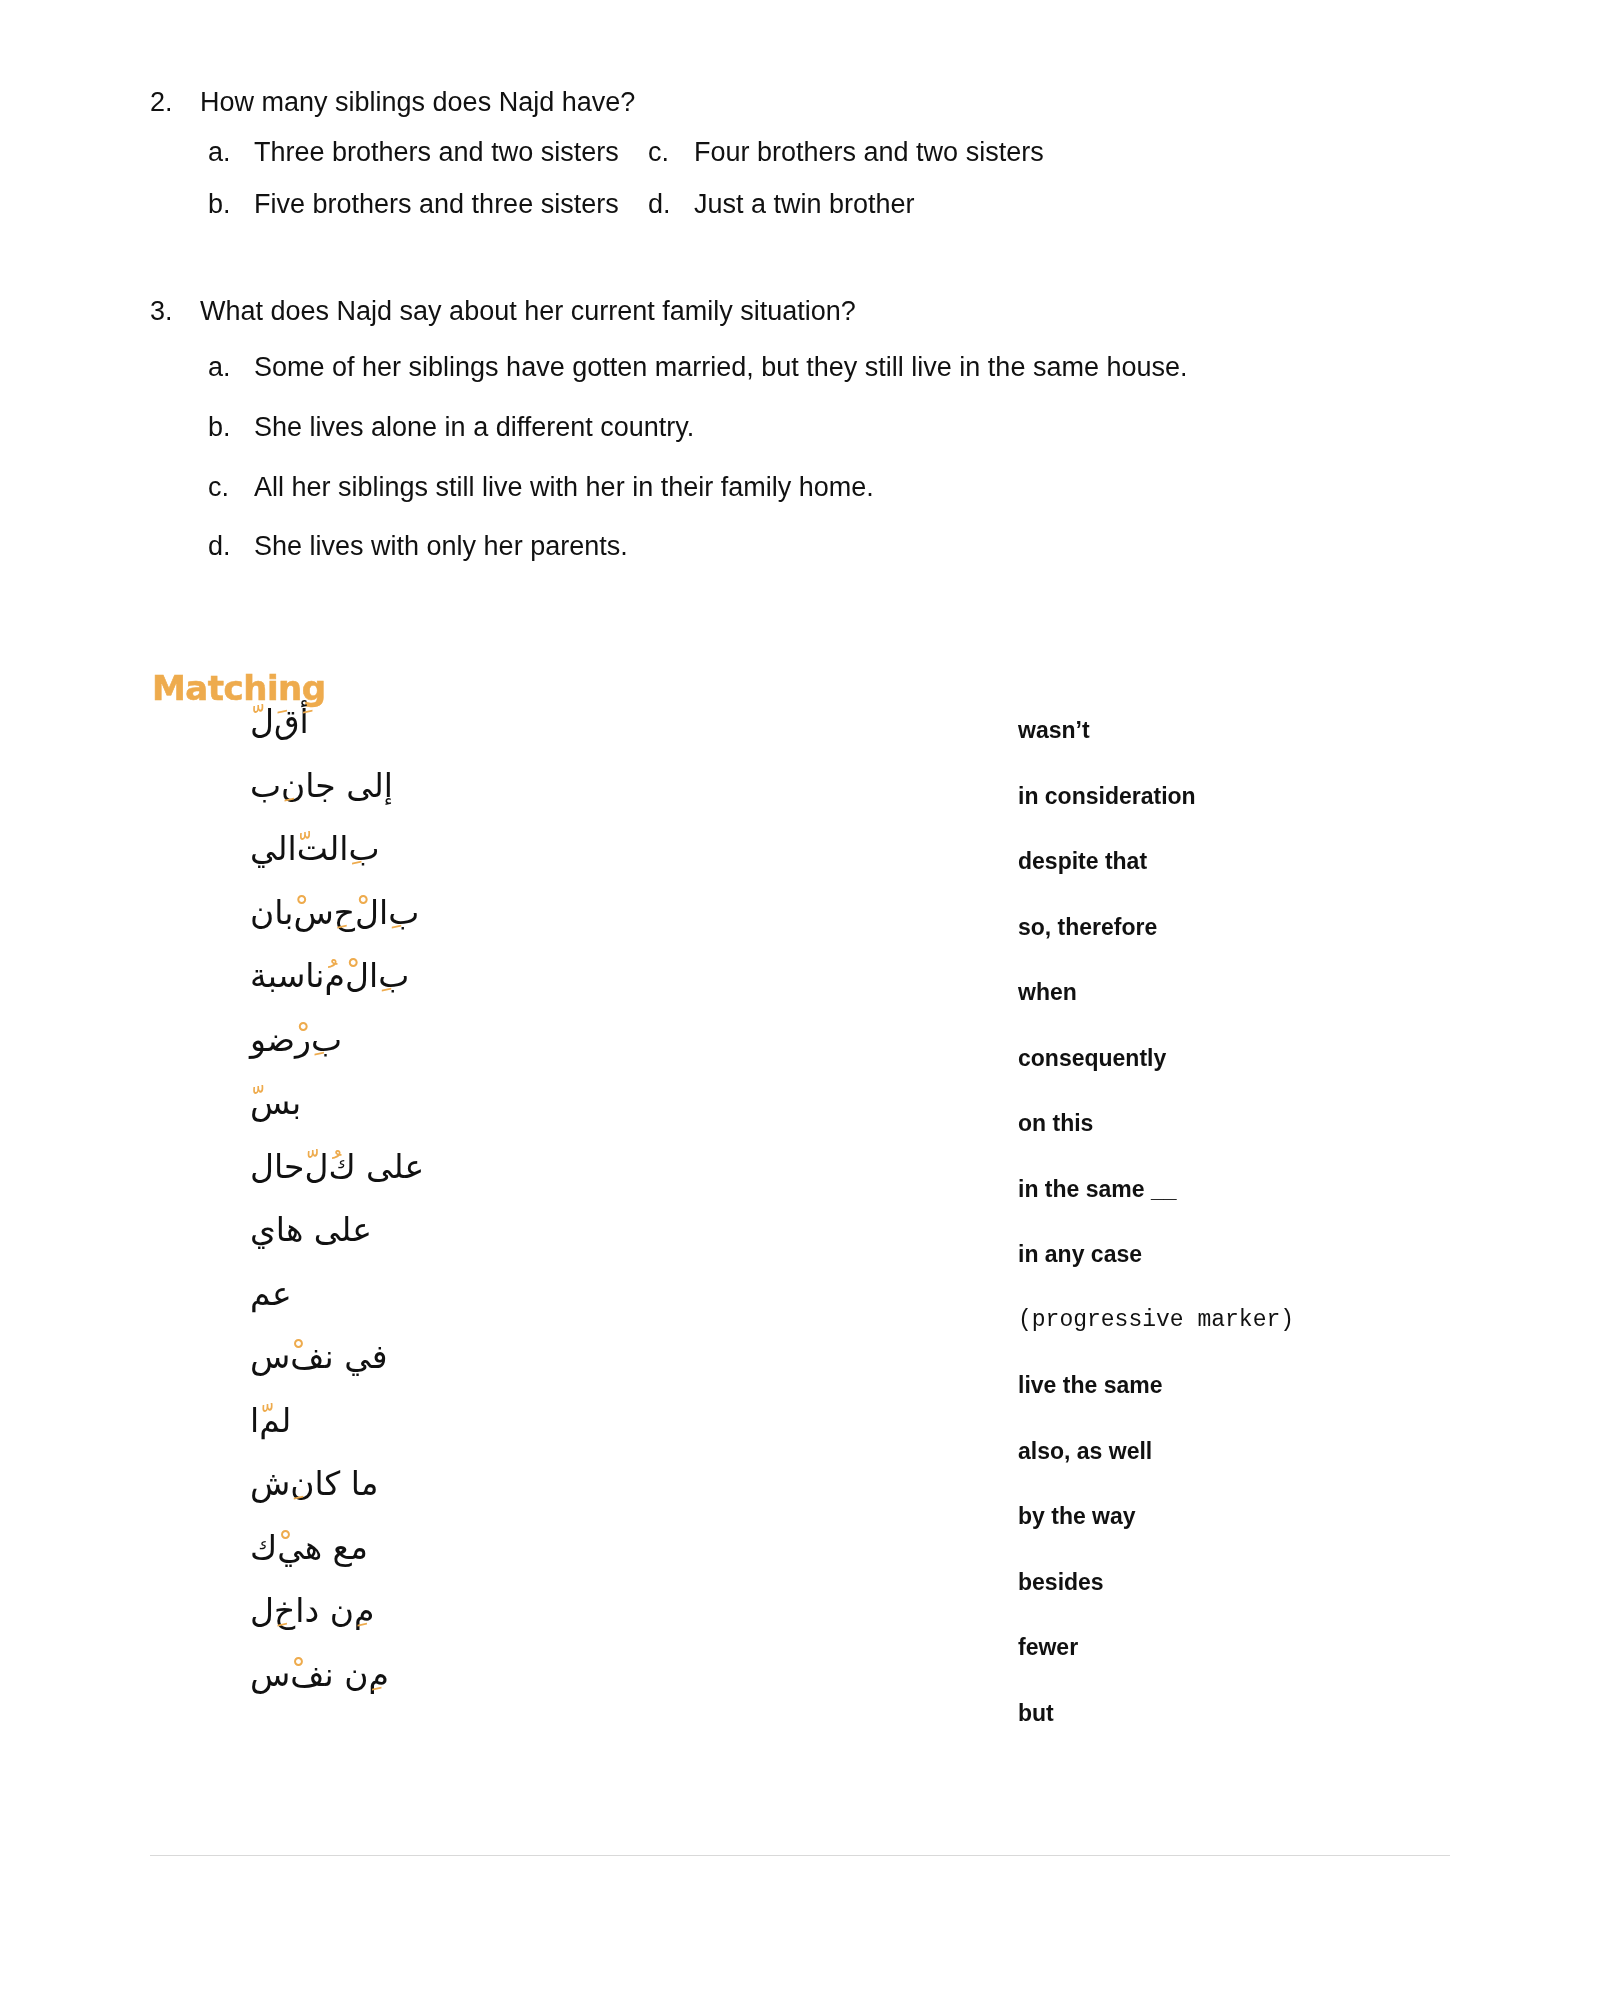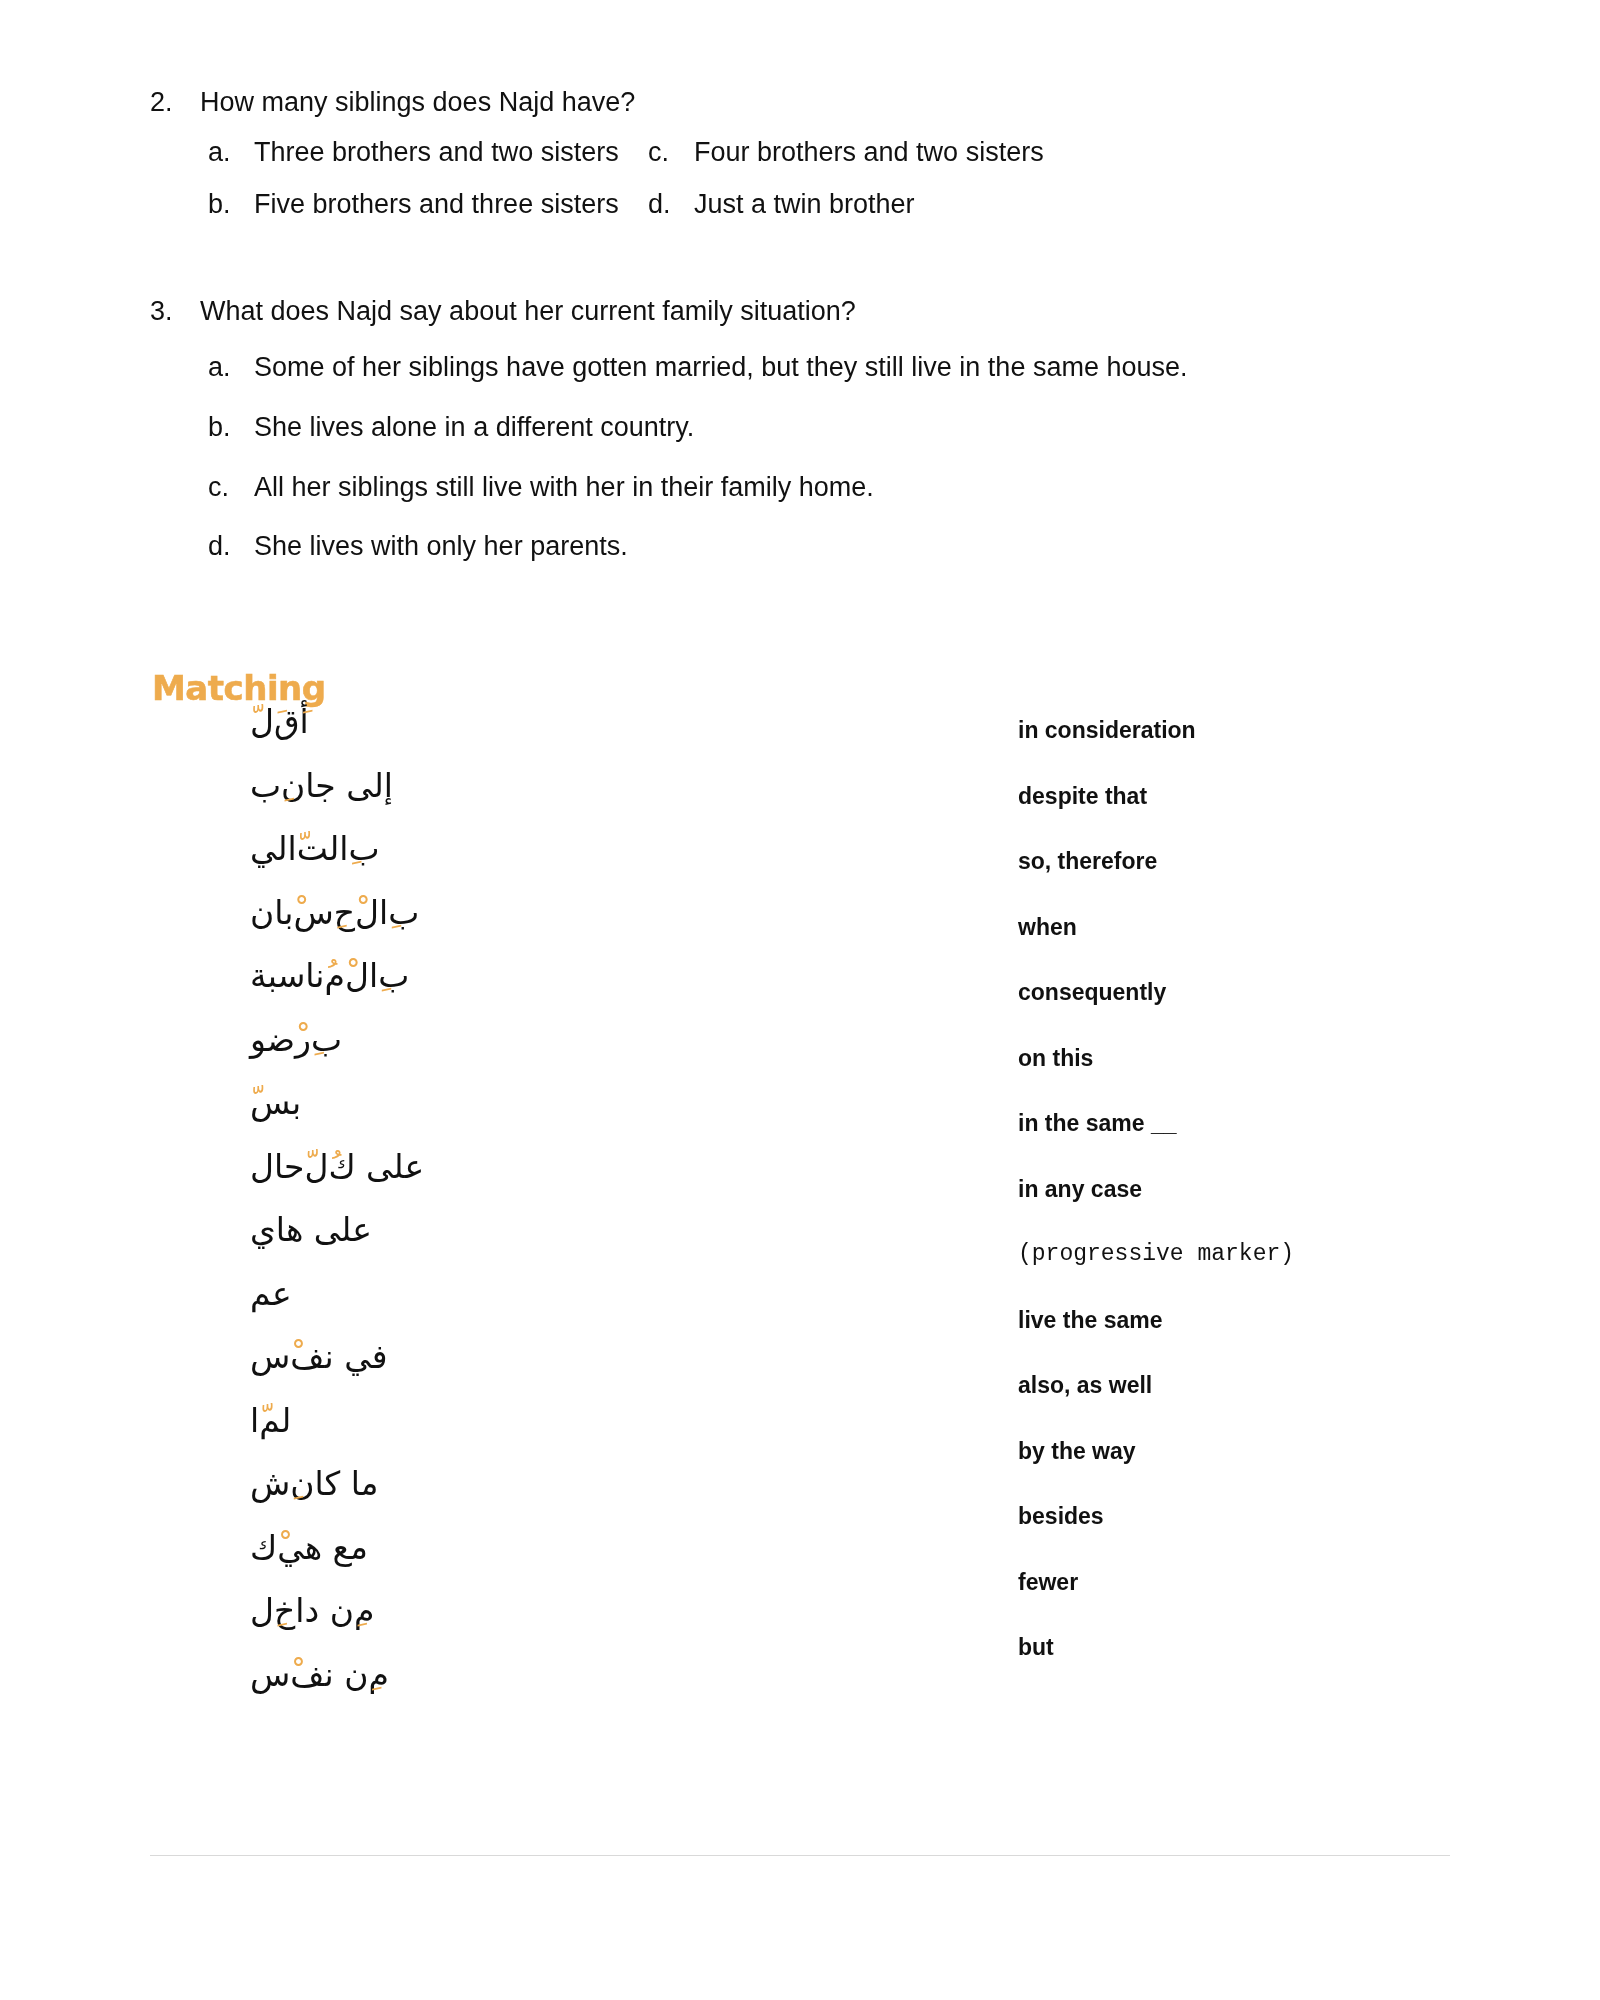--- a/index.html
+++ b/index.html
@@ -338,20 +338,21 @@
         <div class="arabic-item">
           <span>م</span>
           <span class="tk" style="color: rgb(238, 171, 77);">ِ</span>
           <span>ن نف</span>
           <span class="tk" style="color: rgb(238, 171, 77);">ْ</span>
           <span>س</span>
         </div>
       </div>
 
     <div class="english-col" id="english-col">
+        <div class="english-item">wasn’t</div>
         <div class="english-item">in consideration</div>
         <div class="english-item">despite that</div>
         <div class="english-item">so, therefore</div>
         <div class="english-item">when</div>
         <div class="english-item">consequently</div>
         <div class="english-item">on this</div>
         <div class="english-item">in the same __</div>
         <div class="english-item">in any case</div>
         <div class="english-item plain">(progressive marker)</div>
         <div class="english-item">live the same</div>

